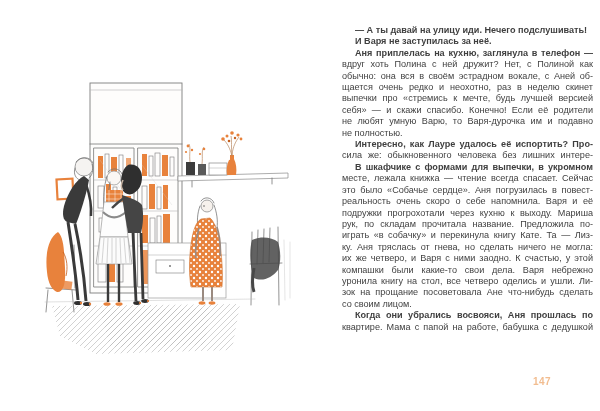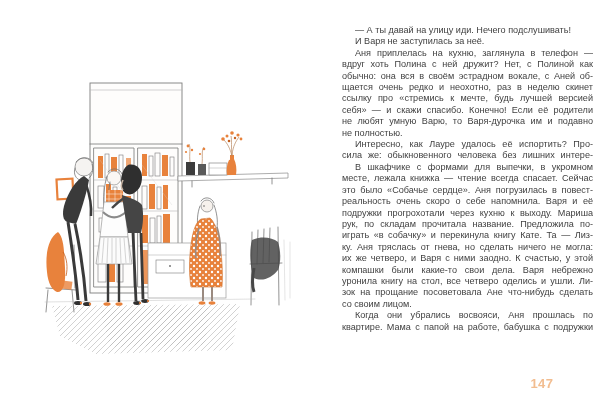--- a/index.html
+++ b/index.html
@@ -11,24 +11,24 @@
   .spread { position:absolute; inset:0; }
   .left-page { position:absolute; left:0; top:0; width:320px; height:411px; }
   .illustration { position:absolute; left:30px; top:55px; }
   .right-page { position:absolute; left:320px; top:0; width:280px; height:411px; }
   .text-col {
     position:absolute; left:22px; top:25px; width:251px;
     color:#3f3f3f; font-size:9.1px; line-height:11.42px;
   }
   .line { text-align:justify; text-align-last:justify; height:11.42px; overflow:hidden; }
   .line.end { text-align-last:left; }
-  .line.indent { text-indent:13px; }
+  .line.indent { text-indent:13px;font-weight:bold; }
   .pagenum {
     position:absolute; left:207px; top:376px; width:30px; text-align:center;
-    color:#f2bd90; font-size:13px; font-weight:bold; letter-spacing:.5px;
+    color:#f2bd90; font-size:10px; font-weight:bold; letter-spacing:.5px;
   }
   
   .sk  { fill:none; stroke:#777; stroke-width:.8; stroke-linecap:round; stroke-linejoin:round; }
   .skl { fill:none; stroke:#b5b5b5; stroke-width:.6; stroke-linecap:round; }
   .bk  { fill:none; stroke:#7a7a7a; stroke-width:.6; }
   .ob  { fill:#e8823c; stroke:none; }
 </style>
 </head>
 <body>
 
@@ -210,38 +210,38 @@
   </div>
 
   <div class="right-page">
     <div class="text-col">
         <div class="line indent end">— А ты давай на улицу иди. Нечего подслушивать!</div>
         <div class="line indent end">И Варя не заступилась за неё.</div>
         <div class="line indent">Аня приплелась на кухню, заглянула в телефон —</div>
         <div class="line">вдруг хоть Полина с ней дружит? Нет, с Полиной как</div>
         <div class="line">обычно: она вся в своём эстрадном вокале, с Аней об-</div>
         <div class="line">щается очень редко и неохотно, раз в неделю скинет</div>
-        <div class="line">ссылку про «стремись к мечте, будь лучшей версией</div>
+        <div class="line">выпечки про «стремись к мечте, будь лучшей версией</div>
         <div class="line">себя» — и скажи спасибо. Конечно! Если её родители</div>
         <div class="line">не любят умную Варю, то Варя-дурочка им и подавно</div>
         <div class="line end">не полностью.</div>
         <div class="line indent">Интересно, как Лауре удалось её испортить? Про-</div>
         <div class="line">сила же: обыкновенного человека без лишних интере-</div>
         <div class="line indent">В шкафчике с формами для выпечки, в укромном</div>
         <div class="line">месте, лежала книжка — чтение всегда спасает. Сейчас</div>
         <div class="line">это было «Собачье сердце». Аня погрузилась в повест-</div>
         <div class="line">реальность очень скоро о себе напомнила. Варя и её</div>
         <div class="line">подружки прогрохотали через кухню к выходу. Мариша</div>
         <div class="line">рук, по складам прочитала название. Предложила по-</div>
         <div class="line">играть «в собачку» и перекинула книгу Кате. Та — Лиз-</div>
         <div class="line">ку. Аня тряслась от гнева, но сделать ничего не могла:</div>
         <div class="line">их же четверо, и Варя с ними заодно. К счастью, у этой</div>
         <div class="line">компашки были какие-то свои дела. Варя небрежно</div>
         <div class="line">уронила книгу на стол, все четверо оделись и ушли. Ли-</div>
         <div class="line">зок на прощание посоветовала Ане что-нибудь сделать</div>
         <div class="line end">со своим лицом.</div>
         <div class="line indent">Когда они убрались восвояси, Аня прошлась по</div>
-        <div class="line">квартире. Мама с папой на работе, бабушка с подружки</div>
+        <div class="line">квартире. Мама с папой на работе, бабушка с дедушкой</div>
       </div>
     <div class="pagenum">147</div>
   </div>
 
 </div>
 
 </body></html>

